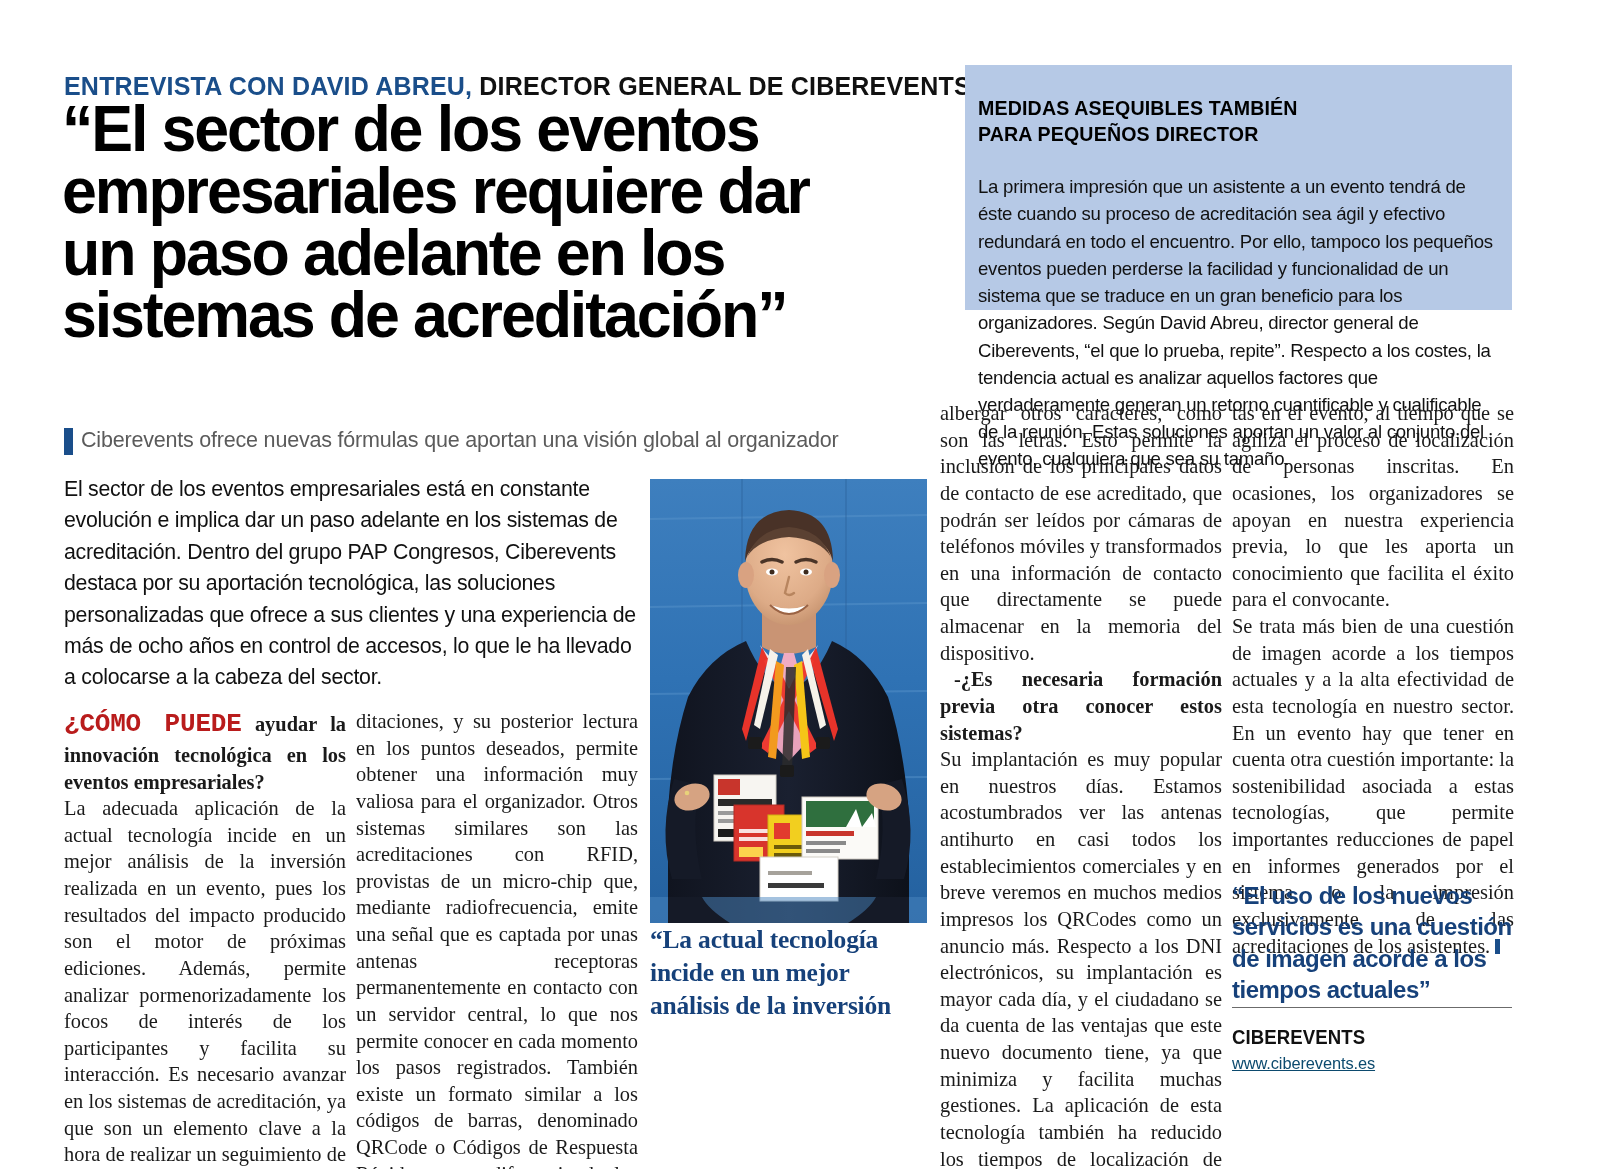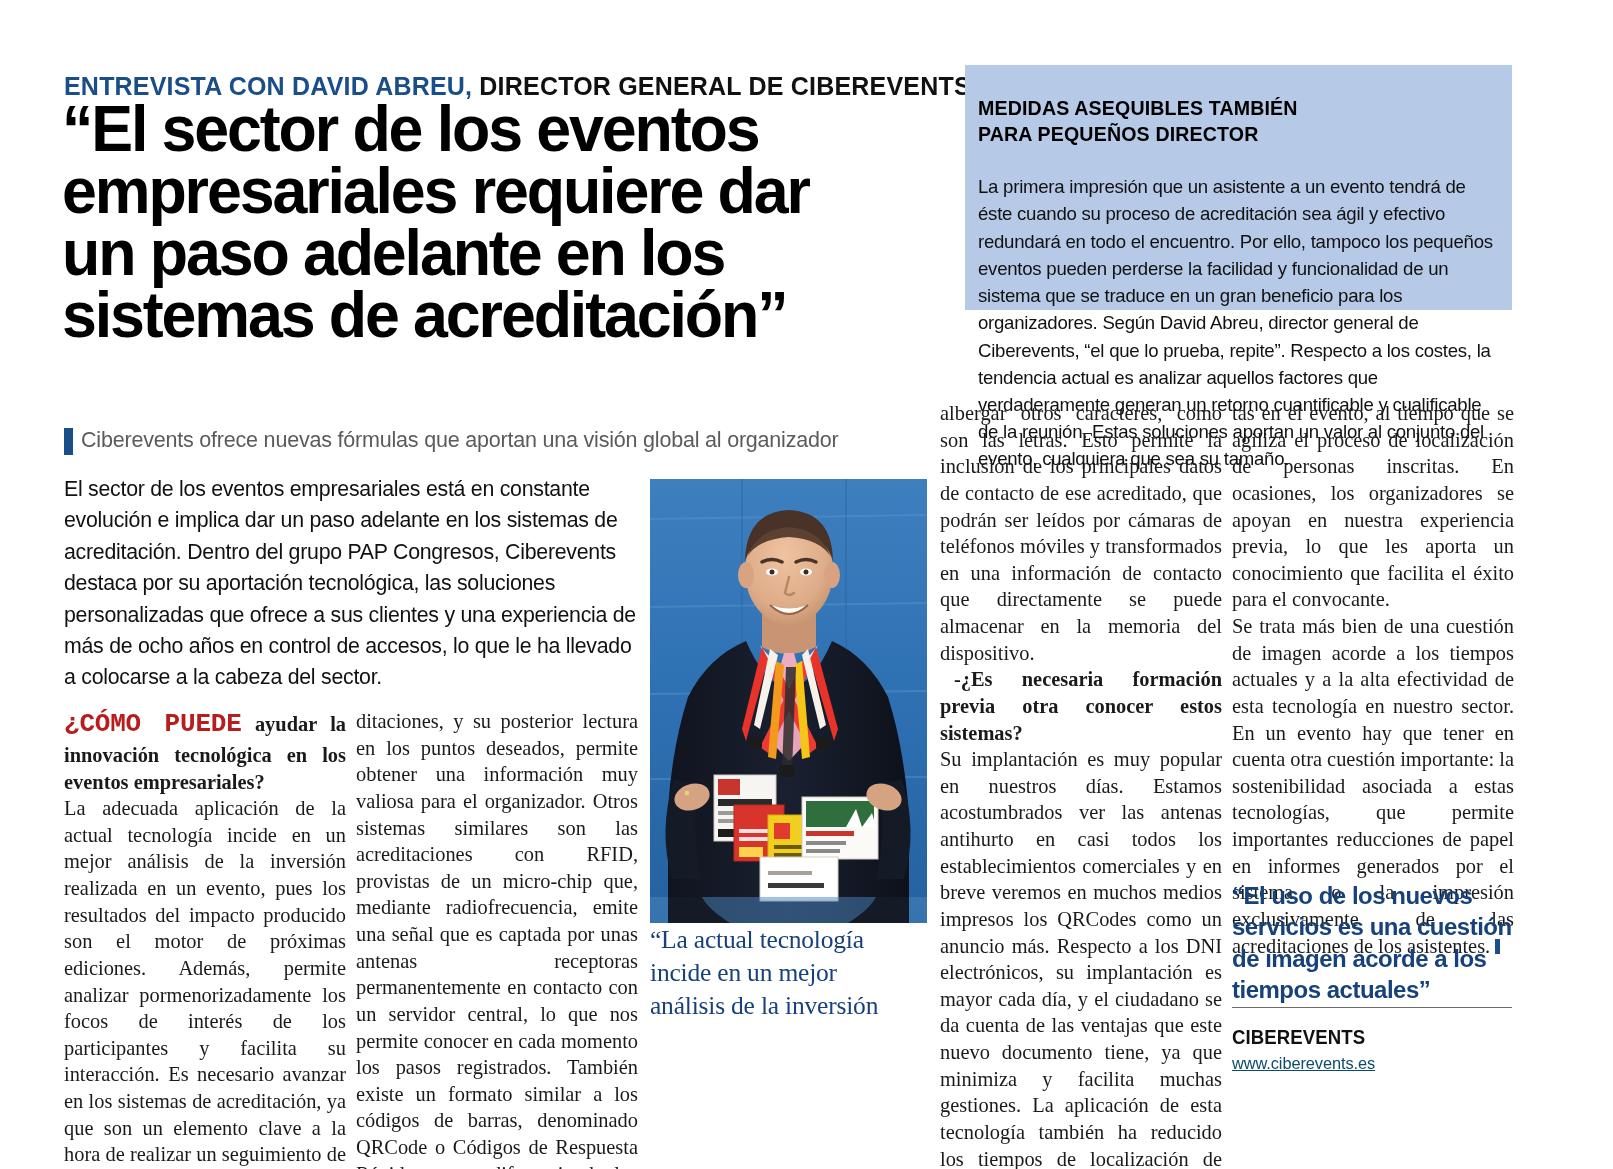--- a/index.html
+++ b/index.html
@@ -112,21 +112,21 @@
 
   #col1 { left: 64px; top: 708px; width: 282px; }
   #col2 { left: 356px; top: 708px; width: 282px; }
   #col3 { left: 940px; top: 400px; width: 282px; }
   #col4 { left: 1232px; top: 400px; width: 282px; }
 
   
   .pullquote-serif {
     position: absolute; left: 650px; top: 924px; width: 290px;
     font-family: "Liberation Serif", serif;
-    font-weight: normal; font-size: 25.5px; line-height: 1.285;
+    font-weight: bold; font-size: 25.5px; line-height: 1.285;
     color: #16417a; letter-spacing: -0.2px;
   }
   .pullquote-serif .ln { display: block; white-space: nowrap; }
 
   
   .pullquote-sans {
     position: absolute; left: 1232px; top: 880px; width: 290px;
     font-family: "Liberation Sans", sans-serif;
     font-weight: bold; font-size: 24.6px; line-height: 1.275;
     color: #16417a; letter-spacing: -0.5px;

